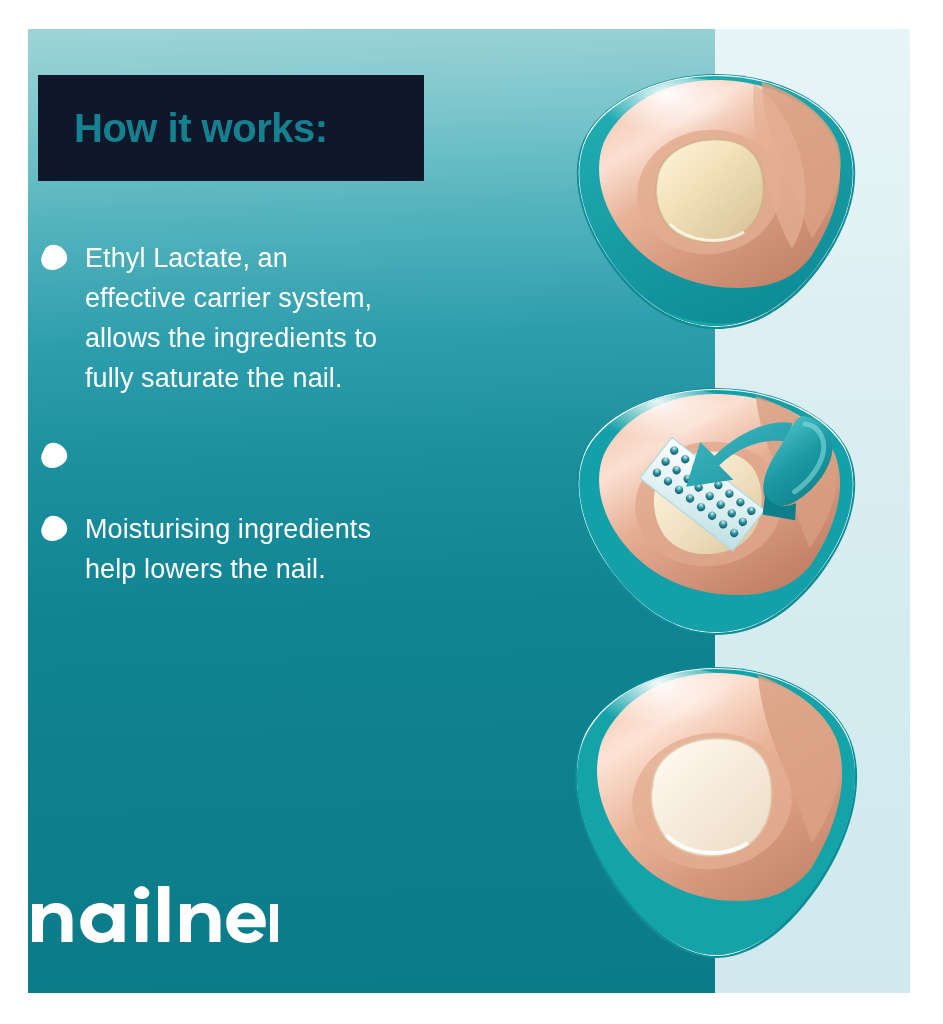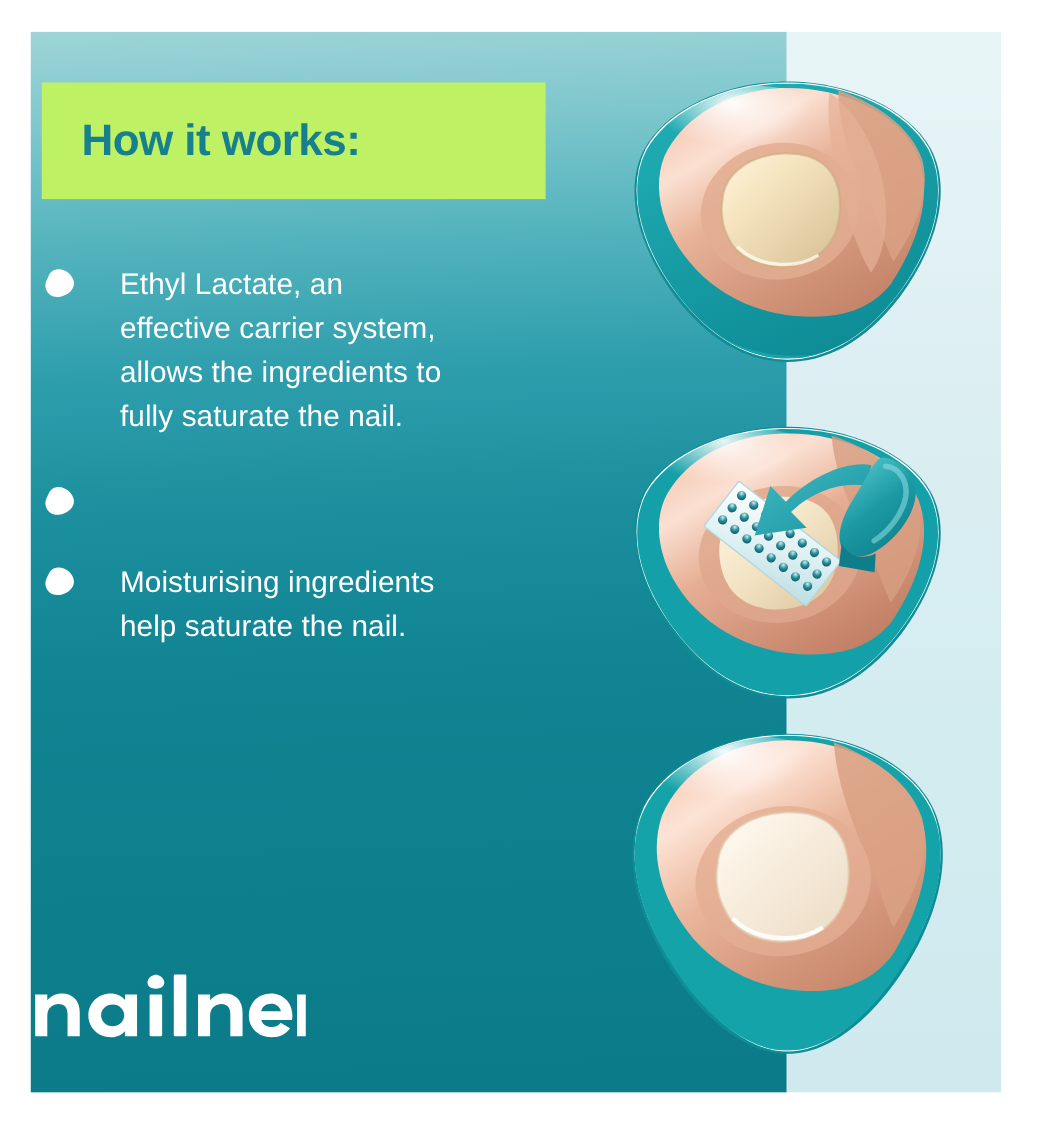--- a/index.html
+++ b/index.html
@@ -25,31 +25,31 @@
         #53b3bd 20%,
         #2e9ead 32%,
         #1b8f9d 45%,
         #118493 60%,
         #0d7f8d 78%,
         #0c7b89 100%);
   }
 
   
   .title-box{
-    position:absolute;left:38px;top:75px;width:458px;height:106px;
-    background:#bef264;display:flex;align-items:center;
+    position:absolute;left:38px;top:75px;width:386px;height:106px;
+    background:#0f172a;display:flex;align-items:center;
   }
   .title-text{
     margin-left:36px;font-size:40px;font-weight:700;letter-spacing:-0.5px;
     color:#16808f;line-height:1;white-space:nowrap;
   }
 
   
   .bullets{position:absolute;left:40px;top:238px;width:470px;}
-  .bullet-item{display:flex;align-items:flex-start;margin-bottom:38px;gap:24px;}
+  .bullet-item{display:flex;align-items:flex-start;margin-bottom:38px;}
   .bullet-marker{
     flex:0 0 auto;width:29px;height:29px;margin-top:6px;margin-right:16px;
   }
   .bullet-marker svg{display:block;}
   .bullet-text{
     color:#ffffff;font-size:27px;line-height:40px;font-weight:400;
     letter-spacing:0.1px;white-space:pre-line;
   }
 
   
@@ -356,21 +356,21 @@
       <span class="bullet-marker">
         <svg width="29" height="29" viewBox="0 0 29 29">
           <path d="M4.5 6.2 C6.8 1.2 12.8 -0.6 18.6 2.0
                    C24.4 4.6 28.2 10.5 27.0 15.8
                    C25.8 21.1 19.9 25.2 13.5 25.9
                    C7.6 26.5 3.3 23.6 1.7 18.5
                    C0.3 14.0 2.2 11.2 4.5 6.2 Z" fill="#ffffff"></path>
         </svg>
       </span>
       <span class="bullet-text">Moisturising ingredients
-help saturate the nail.</span>
+help lowers the nail.</span>
     </div>
 
   </div>
 
   <div class="logo">
     <svg width="250" height="62" viewBox="0 0 250 62">
       <g fill="#ffffff">
 
         <path d="M4 20 h11 v5.5 c3.2-4.4 8-6.4 13.2-6.4 10 0 16.3 6.6 16.3 17.1 V58 H33.4 V37.8
                  c0-5.8-3-9-8-9 -5.4 0-10.4 3.6-10.4 10.6 V58 H4 Z"></path>

